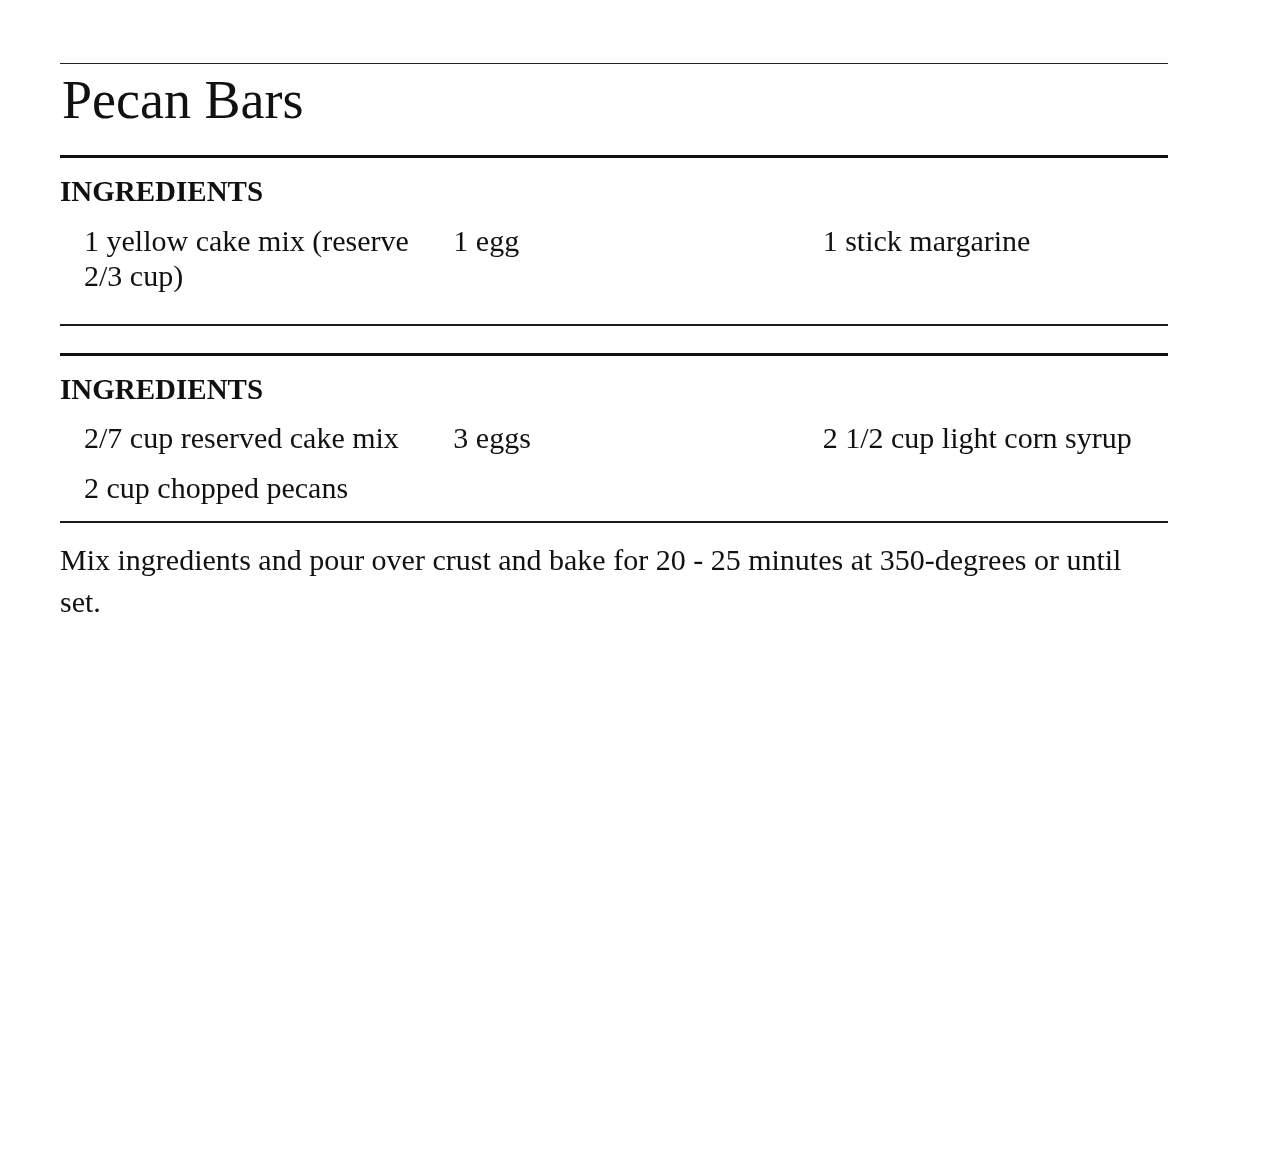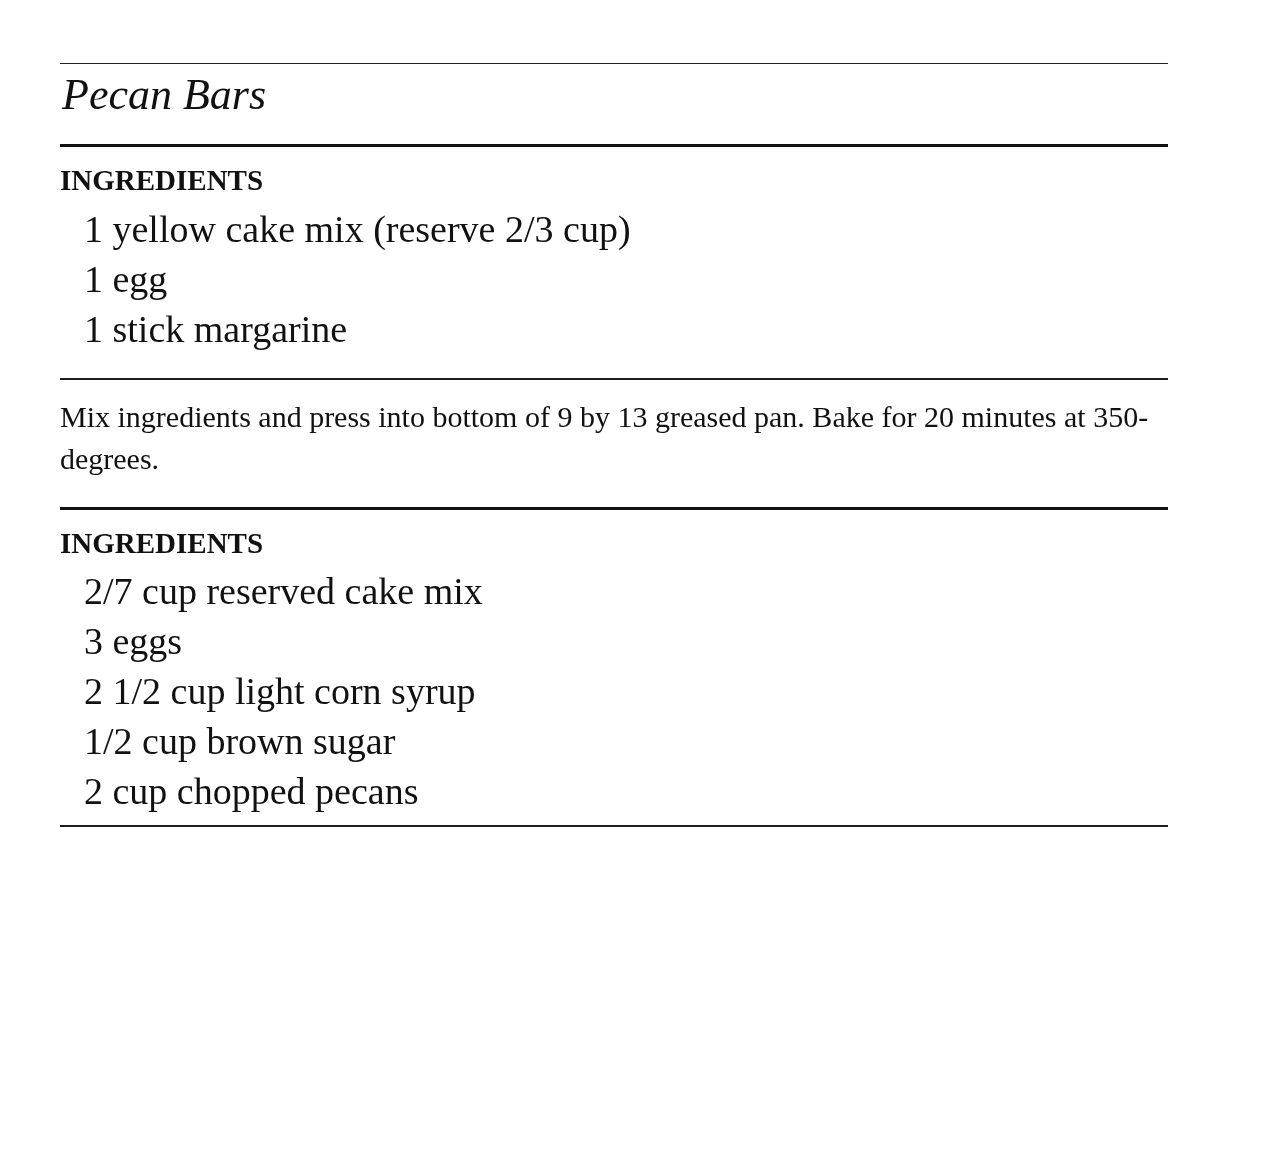--- a/index.html
+++ b/index.html
@@ -34,44 +34,43 @@
     margin-top: 25px;
   }
   hr.rule-thick.under-filling {
     margin-top: 27px;
   }
   hr.rule-thin {
     border-top: 2px solid #1c1c1c;
     margin-top: 16px;
   }
   h1.recipe-title {
-    font-size: 44px;
-    font-style: italic;
+    font-size: 54px;
     font-weight: normal;
     line-height: 1.12;
     margin: 6px 0 0 2px;
   }
   h2.section-title {
     font-size: 34px;
     font-weight: bold;
     line-height: 1.15;
     margin: 56px 0 0 0;
   }
   .ing-label {
     margin-top: 17px;
     font-weight: bold;
     font-size: 29px;
     line-height: 1.15;
   }
   .ing-grid {
     display: grid;
-    grid-template-columns: 1fr;
+    grid-template-columns: 1fr 1fr 1fr;
     row-gap: 15px;
     margin-top: 14px;
-    font-size: 38px;
+    font-size: 30px;
     line-height: 35px;
   }
   .ing-cell {
     padding-left: 24px;
   }
   p.instructions {
     font-size: 30px;
     line-height: 42px;
     margin: 16px 0 0 0;
   }
@@ -91,31 +90,30 @@
 
   <div class="ing-grid">
     <div class="ing-cell">1 yellow cake mix (reserve 2/3 cup)</div>
     <div class="ing-cell">1 egg</div>
     <div class="ing-cell">1 stick margarine</div>
     <div class="ing-cell"></div>
   </div>
 
   <hr class="rule rule-thin">
 
-  <p class="instructions">Mix ingredients and press into bottom of 9 by 13 greased pan. Bake for 20 minutes at 350-degrees.</p>
 
 
   <hr class="rule rule-thick under-filling">
 
   <div class="ing-label">INGREDIENTS</div>
 
   <div class="ing-grid">
     <div class="ing-cell">2/7 cup reserved cake mix</div>
     <div class="ing-cell">3 eggs</div>
     <div class="ing-cell">2 1/2 cup light corn syrup</div>
-    <div class="ing-cell">1/2 cup brown sugar</div>
     <div class="ing-cell">2 cup chopped pecans</div>
   </div>
 
   <hr class="rule rule-thin">
 
+  <p class="instructions">Mix ingredients and pour over crust and bake for 20 - 25 minutes at 350-degrees or until set.</p>
 
 </div>
 
 </body></html>

